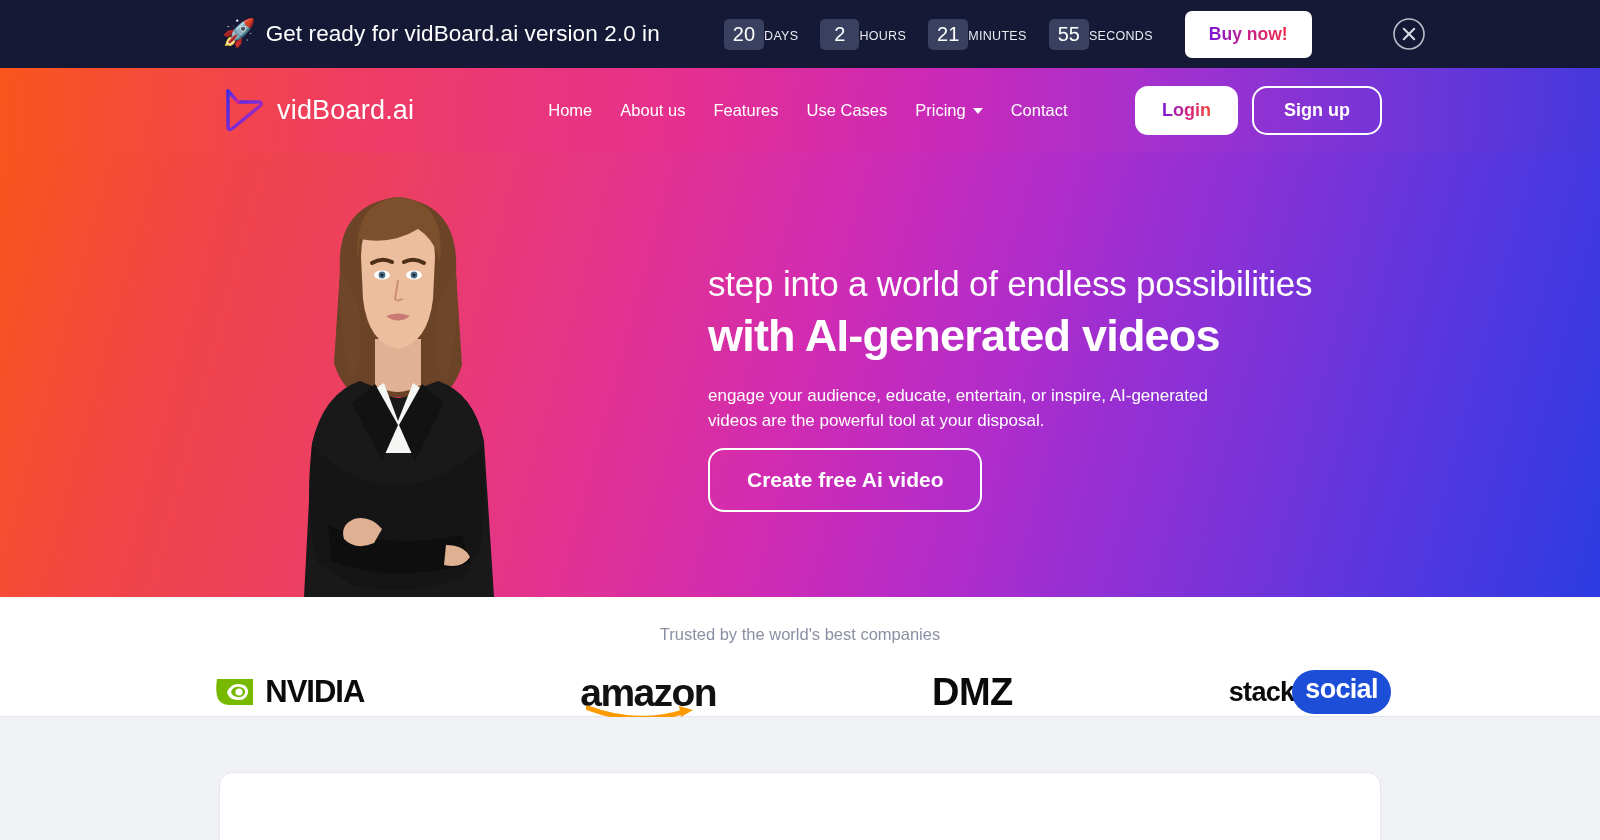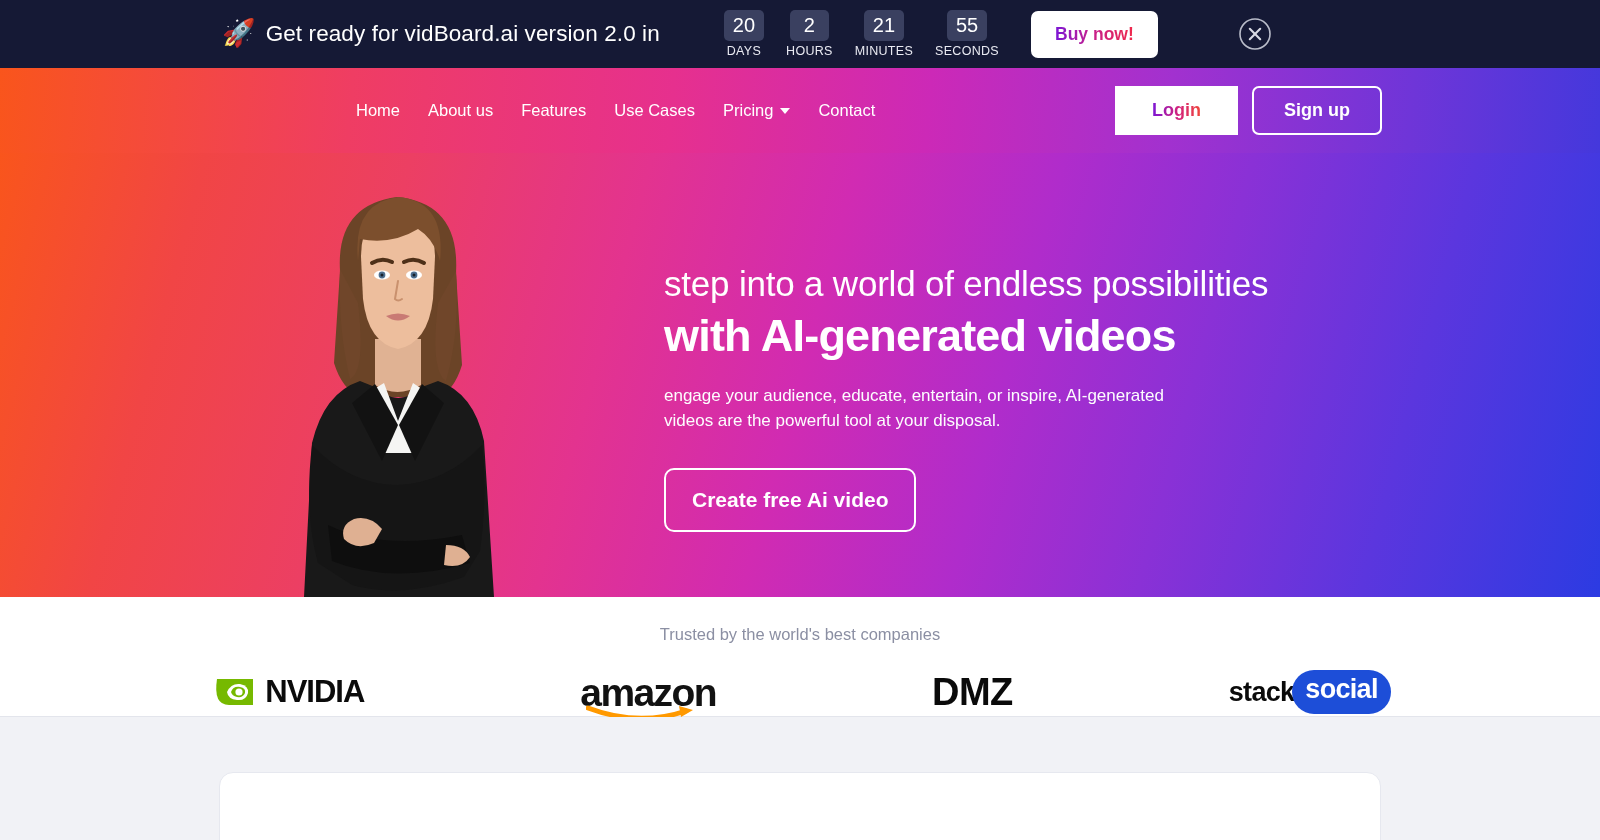--- a/index.html
+++ b/index.html
@@ -42,21 +42,21 @@
   }
 
   .countdown {
     display: flex;
     align-items: flex-start;
     gap: 22px;
     margin-left: 64px;
   }
   .cd-unit {
     display: flex;
-    flex-direction: column;
+    flex-direction: row;
     align-items: center;
     width: auto;
     justify-content: space-between;
   }
   .cd-box {
     background: #3a4060;
     border-radius: 5px;
     min-width: 39px;
     padding: 4px 9px 5px;
     text-align: center;
@@ -158,38 +158,38 @@
   .nav-actions {
     margin-left: auto;
     margin-right: 218px;
     display: flex;
     align-items: center;
     gap: 14px;
   }
   .login-btn {
     background: #ffffff;
     border: 2px solid #ffffff;
-    border-radius: 0;
-    padding: 12px 35px;
+    border-radius: 13px;
+    padding: 12px 25px;
     font-size: 18px;
     font-weight: 700;
     cursor: pointer;
     font-family: "Liberation Sans", sans-serif;
   }
   .login-btn span {
     background: linear-gradient(90deg, #7b16d6 0%, #d4227a 55%, #f0473a 100%);
     -webkit-background-clip: text;
     background-clip: text;
     color: transparent;
     -webkit-text-fill-color: transparent;
   }
   .signup-btn {
     background: transparent;
     border: 2px solid #ffffff;
-    border-radius: 7px;
+    border-radius: 15px;
     padding: 12px 30px;
     font-size: 18px;
     font-weight: 700;
     color: #ffffff;
     cursor: pointer;
     font-family: "Liberation Sans", sans-serif;
   }
 
   
   .hero {
@@ -212,21 +212,21 @@
   .hero-person {
     position: absolute;
     left: 232px;
     bottom: 0;
     width: 330px;
     height: 444px;
   }
 
   .hero-copy {
     position: absolute;
-    left: 664px;
+    left: 708px;
     top: 110px;
     width: 640px;
     color: #ffffff;
   }
   .hero-line1 {
     font-size: 35px;
     font-weight: 300;
     line-height: 1.22;
     letter-spacing: -.2px;
     white-space: nowrap;
@@ -241,28 +241,28 @@
   }
   .hero-sub {
     margin-top: 22px;
     font-size: 17px;
     line-height: 1.47;
     font-weight: 400;
     max-width: 510px;
     color: #fdfdfe;
   }
   .hero-cta {
-    margin-top: 34px;
+    margin-top: 14px;
     background: transparent;
     border: 2px solid #ffffff;
-    border-radius: 10px;
+    border-radius: 16px;
     color: #ffffff;
     font-size: 21px;
     font-weight: 700;
-    padding: 18px 26px;
+    padding: 18px 37px;
     cursor: pointer;
     font-family: "Liberation Sans", sans-serif;
   }
 
   
   .trusted {
     background: #ffffff;
     height: 120px;
     padding-top: 28px;
     border-bottom: 1px solid #e3e5ec;
@@ -397,20 +397,34 @@
     <svg width="34" height="34" viewBox="0 0 34 34">
       <circle cx="17" cy="17" r="15" fill="none" stroke="#b9bcc9" stroke-width="1.6"></circle>
       <line x1="11.8" y1="11.8" x2="22.2" y2="22.2" stroke="#d7d9e2" stroke-width="2.1" stroke-linecap="round"></line>
       <line x1="22.2" y1="11.8" x2="11.8" y2="22.2" stroke="#d7d9e2" stroke-width="2.1" stroke-linecap="round"></line>
     </svg>
   </div>
 </div>
 
 <nav class="navbar">
 
+  <div class="brand">
+    <svg width="44" height="50" viewBox="0 0 44 50">
+      <defs>
+        <linearGradient id="logoGrad" x1="0" y1="0" x2="1" y2="1">
+          <stop offset="0%" stop-color="#3A2BE8"></stop>
+          <stop offset="55%" stop-color="#7B2BD8"></stop>
+          <stop offset="100%" stop-color="#D81F8F"></stop>
+        </linearGradient>
+      </defs>
+      <path d="M6 5 L6 40 Q6 46 11 42 L38 20 Q41 17 37 16 L16 16" fill="none" stroke="url(#logoGrad)" stroke-width="3.4" stroke-linecap="round" stroke-linejoin="round"></path>
+      <path d="M16 16 L6 5" fill="none" stroke="url(#logoGrad)" stroke-width="3.4" stroke-linecap="round"></path>
+    </svg>
+    <span class="brand-text">vidBoard.ai</span>
+  </div>
 
   <ul class="nav-links">
     <li>
       <a>Home</a>
     </li>
     <li>
       <a>About us</a>
     </li>
     <li>
       <a>Features</a>

